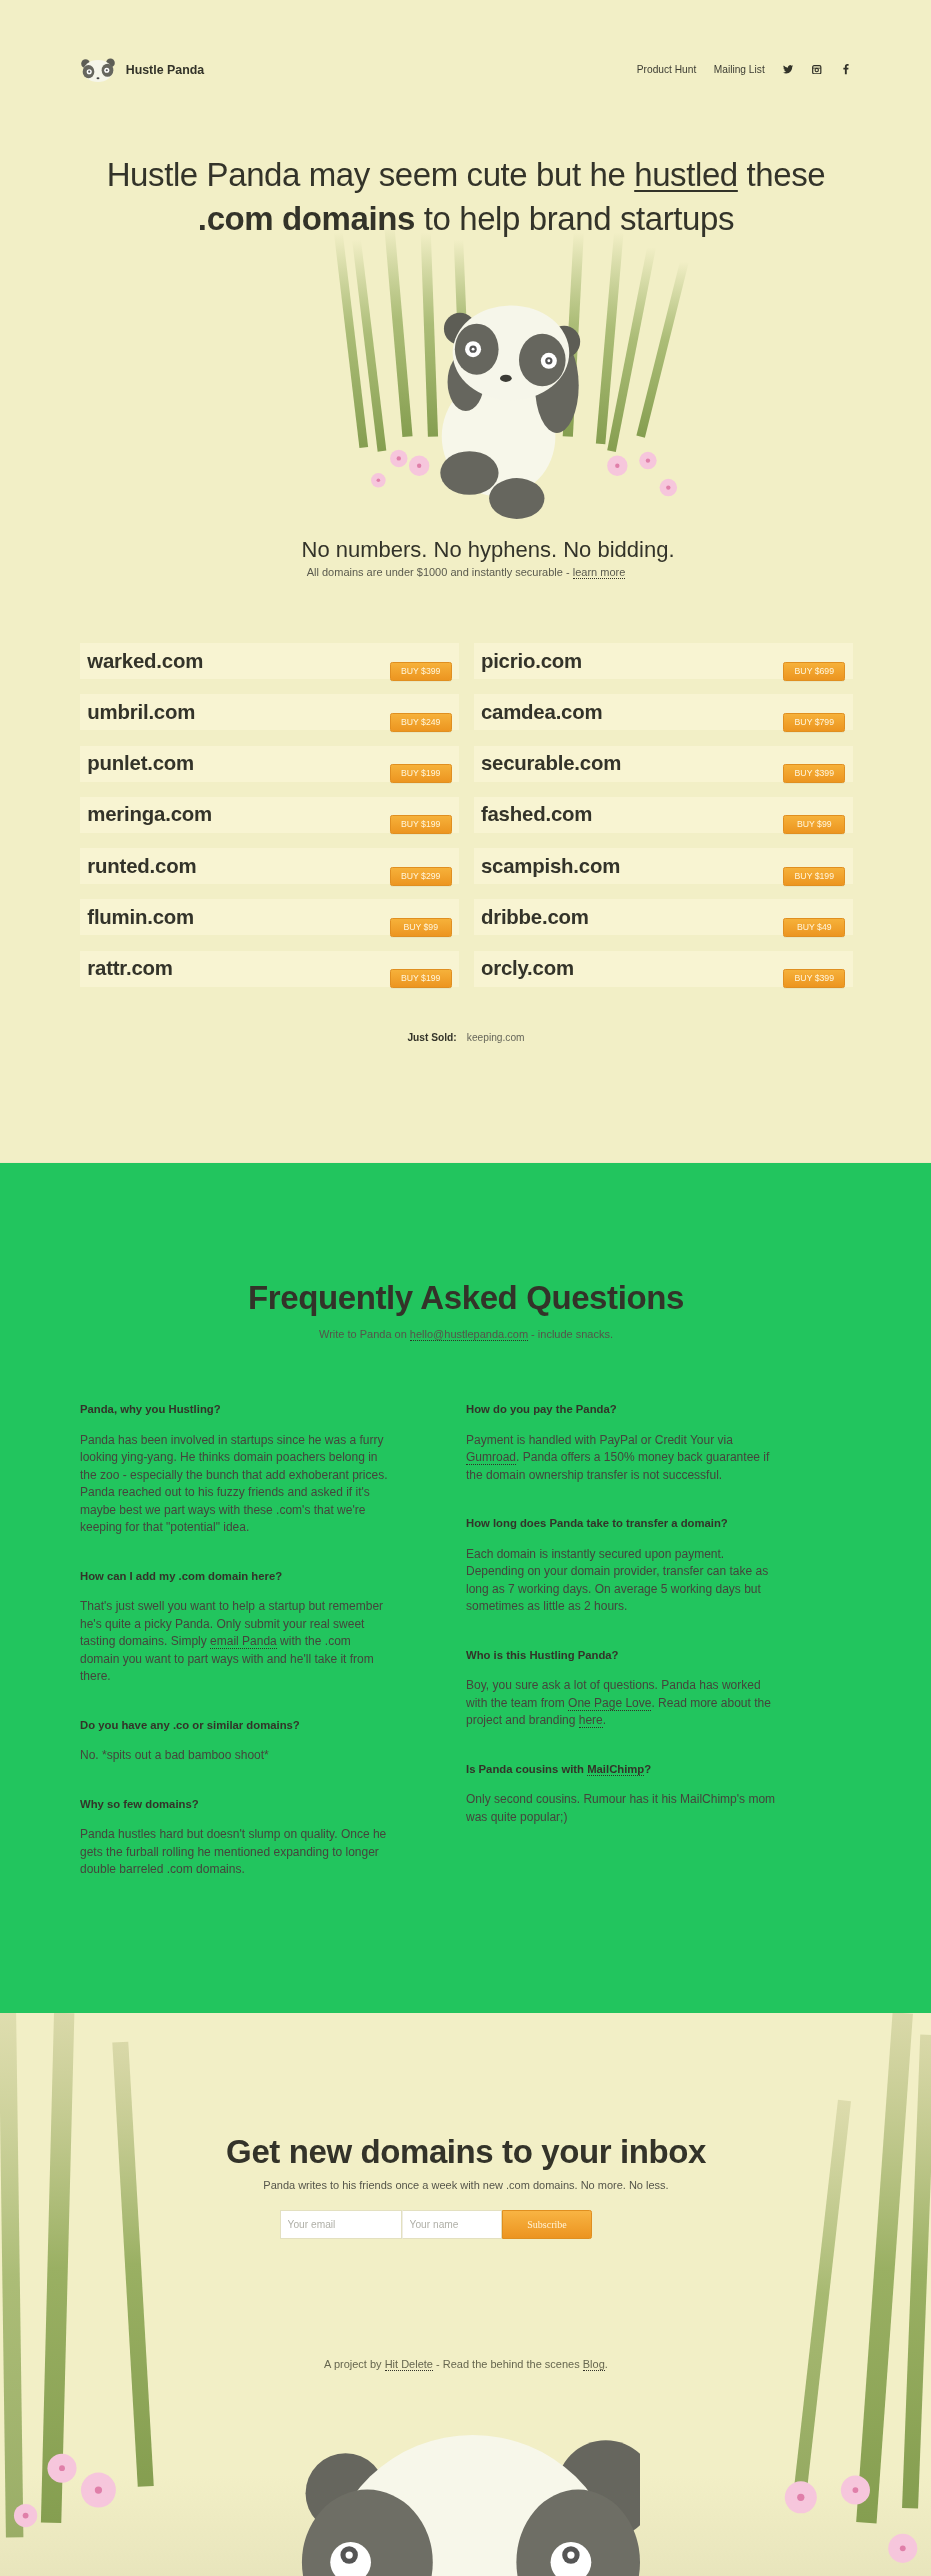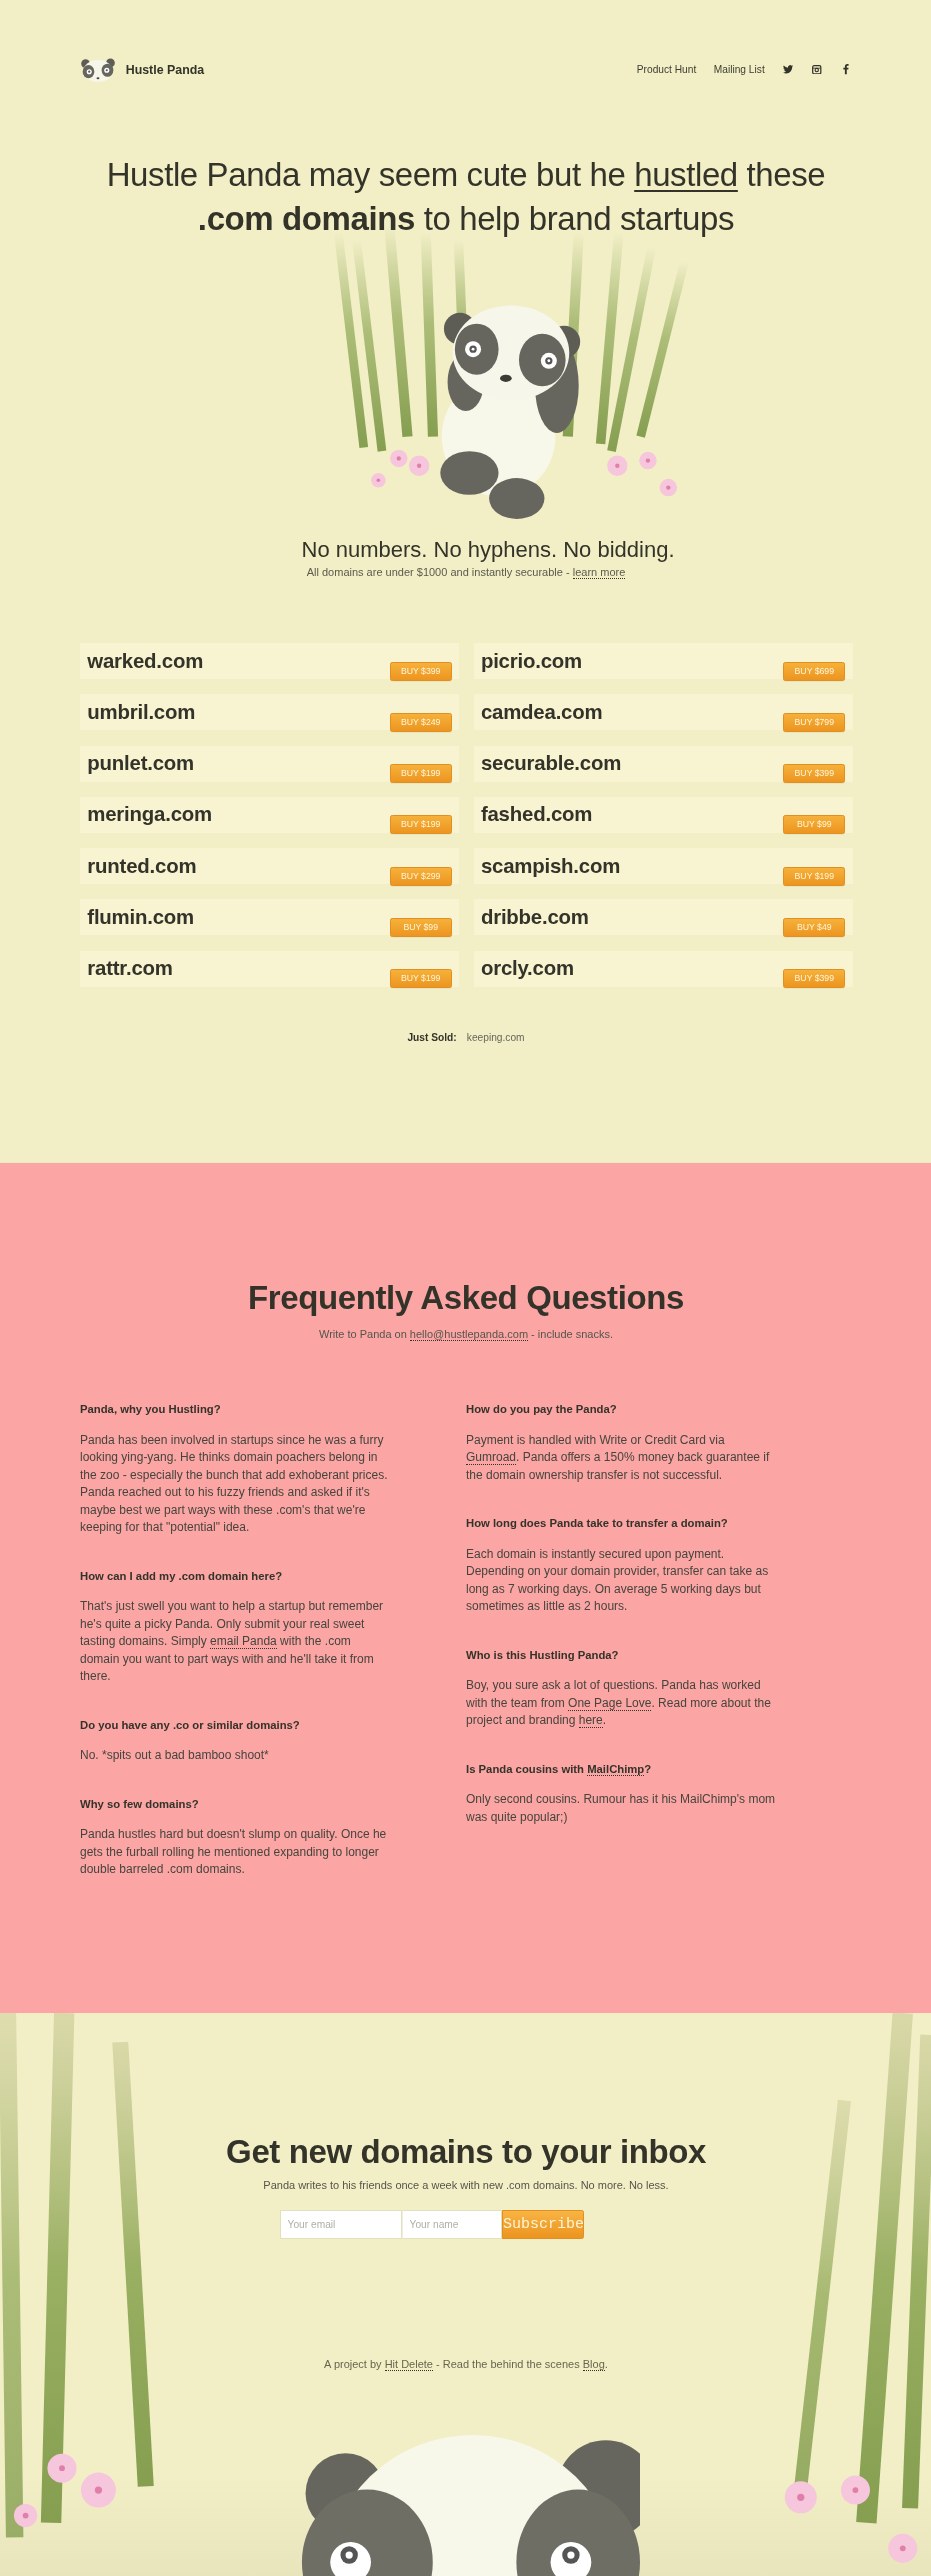--- a/index.html
+++ b/index.html
@@ -29,42 +29,42 @@
   .domains { position: absolute; top: 643px; left: 80px; width: 772px; display: grid; grid-template-columns: 379px 379px; column-gap: 14.6px; row-gap: 15.3px; }
   .domain-row { height: 36px; background: #f8f4d2; display: flex; align-items: center; justify-content: space-between; padding: 0 7.3px 0 7.3px; }
   .domain-name { font-size: 20.4px; font-weight: bold; color: #333329; letter-spacing: -0.2px; }
   .buy-btn { width: 62px; height: 19px; border-radius: 2.2px; background: linear-gradient(#f6b13a, #ec9520); border: 0.7px solid #e08f20; color: #fff6dc; font-size: 8.7px; text-align: center; line-height: 17.5px; box-shadow: 0 0.7px 0 rgba(0,0,0,0.05); margin-top: 20px; }
 
   .just-sold { position: absolute; top: 1032px; left: 0; right: 0; text-align: center; font-size: 10.2px; }
   .just-sold .label { font-weight: bold; color: #333329; margin-right: 10.2px; }
   .just-sold .value { color: #66665a; }
 
   
-  .faq { position: relative; height: 851px; background: #fca5a5; border-top: 0.7px solid #eeeac2; }
+  .faq { position: relative; height: 851px; background: #22c55e; border-top: 0.7px solid #eeeac2; }
   .faq-title { position: absolute; top: 116px; left: 0; right: 0; text-align: center; font-size: 33px; color: #333329; letter-spacing: -0.4px; }
   .faq-sub { position: absolute; top: 165px; left: 0; right: 0; text-align: center; font-size: 11px; color: #55554a; }
   .faq-col { position: absolute; top: 238px; width: 313px; }
   .faq-col.left { left: 80px; }
   .faq-col.right { left: 466px; }
   .qa { margin-bottom: 31px; }
   .q { font-weight: bold; font-size: 11.3px; color: #333329; margin-bottom: 14.6px; line-height: 16px; }
   .a { font-size: 12px; color: #45453c; line-height: 17.5px; }
 
   
   .footer { position: relative; height: 563px; background: linear-gradient(#f2efc6 0, #f2efc6 82%, #e8e5bc 100%); overflow: hidden; }
   .bamboo-left, .bamboo-right { position: absolute; top: 0; width: 175px; height: 563px; }
   .bamboo-left { left: 0; }
   .bamboo-right { right: 0; }
   .sub-title { position: absolute; top: 120px; left: 0; right: 0; text-align: center; font-size: 33px; color: #333329; letter-spacing: -0.4px; }
   .sub-desc { position: absolute; top: 166px; left: 0; right: 0; text-align: center; font-size: 11px; color: #55554a; }
   .sub-form { position: absolute; top: 197px; left: 280px; display: flex; height: 29px; }
   .sub-input { width: 99px; height: 29px; border: 0.7px solid #e3e0c0; background: #fff; padding: 0 6.6px; font-size: 10.2px; color: #333; font-family: "Liberation Sans", sans-serif; }
   .sub-input::placeholder { color: #b0b0a8; }
   .sub-input + .sub-input { border-left: 0.7px solid #efeee4; }
-  .sub-btn { width: 82px; height: 29px; border-radius: 0 2.2px 2.2px 0; background: linear-gradient(#f8b443, #ec9420); border: 0.7px solid #e08f20; color: #fff3d6; font-size: 15px; font-family: Liberation Mono, monospace; }
+  .sub-btn { width: 90px; height: 29px; border-radius: 0 2.2px 2.2px 0; background: linear-gradient(#f8b443, #ec9420); border: 0.7px solid #e08f20; color: #fff3d6; font-size: 10px; font-family: Liberation Serif, serif; }
   .credits { position: absolute; top: 345px; left: 0; right: 0; text-align: center; font-size: 11px; color: #66664f; }
   .bottom-panda { position: absolute; top: 411px; left: 291px; width: 349px; height: 153px; }
 </style>
 </head>
 <body>
 
 <section class="hero">
   <header class="nav">
     <a class="brand">
       <span class="brand-logo">
@@ -261,21 +261,21 @@
     </div>
     <div class="qa" style="margin-top:8.7px">
       <div class="q">Why so few domains?</div>
       <div class="a">Panda hustles hard but doesn't slump on quality. Once he gets the furball rolling he mentioned expanding to longer double barreled .com domains.</div>
     </div>
   </div>
 
   <div class="faq-col right">
     <div class="qa">
       <div class="q">How do you pay the Panda?</div>
-      <div class="a"><span>Payment is handled with Write or Credit Card via </span><a class="dotted">Gumroad</a><span>. Panda offers a 150% money back guarantee if the domain ownership transfer is not successful.</span></div>
+      <div class="a"><span>Payment is handled with PayPal or Credit Your via </span><a class="dotted">Gumroad</a><span>. Panda offers a 150% money back guarantee if the domain ownership transfer is not successful.</span></div>
     </div>
     <div class="qa" style="margin-top:8.7px">
       <div class="q">How long does Panda take to transfer a domain?</div>
       <div class="a">Each domain is instantly secured upon payment. Depending on your domain provider, transfer can take as long as 7 working days. On average 5 working days but sometimes as little as 2 hours.</div>
     </div>
     <div class="qa" style="margin-top:8.7px">
       <div class="q">Who is this Hustling Panda?</div>
       <div class="a"><span>Boy, you sure ask a lot of questions. Panda has worked with the team from </span><a class="dotted">One Page Love</a><span>. Read more about the project and branding </span><a class="dotted">here</a><span>.</span></div>
     </div>
     <div class="qa" style="margin-top:8.7px">

